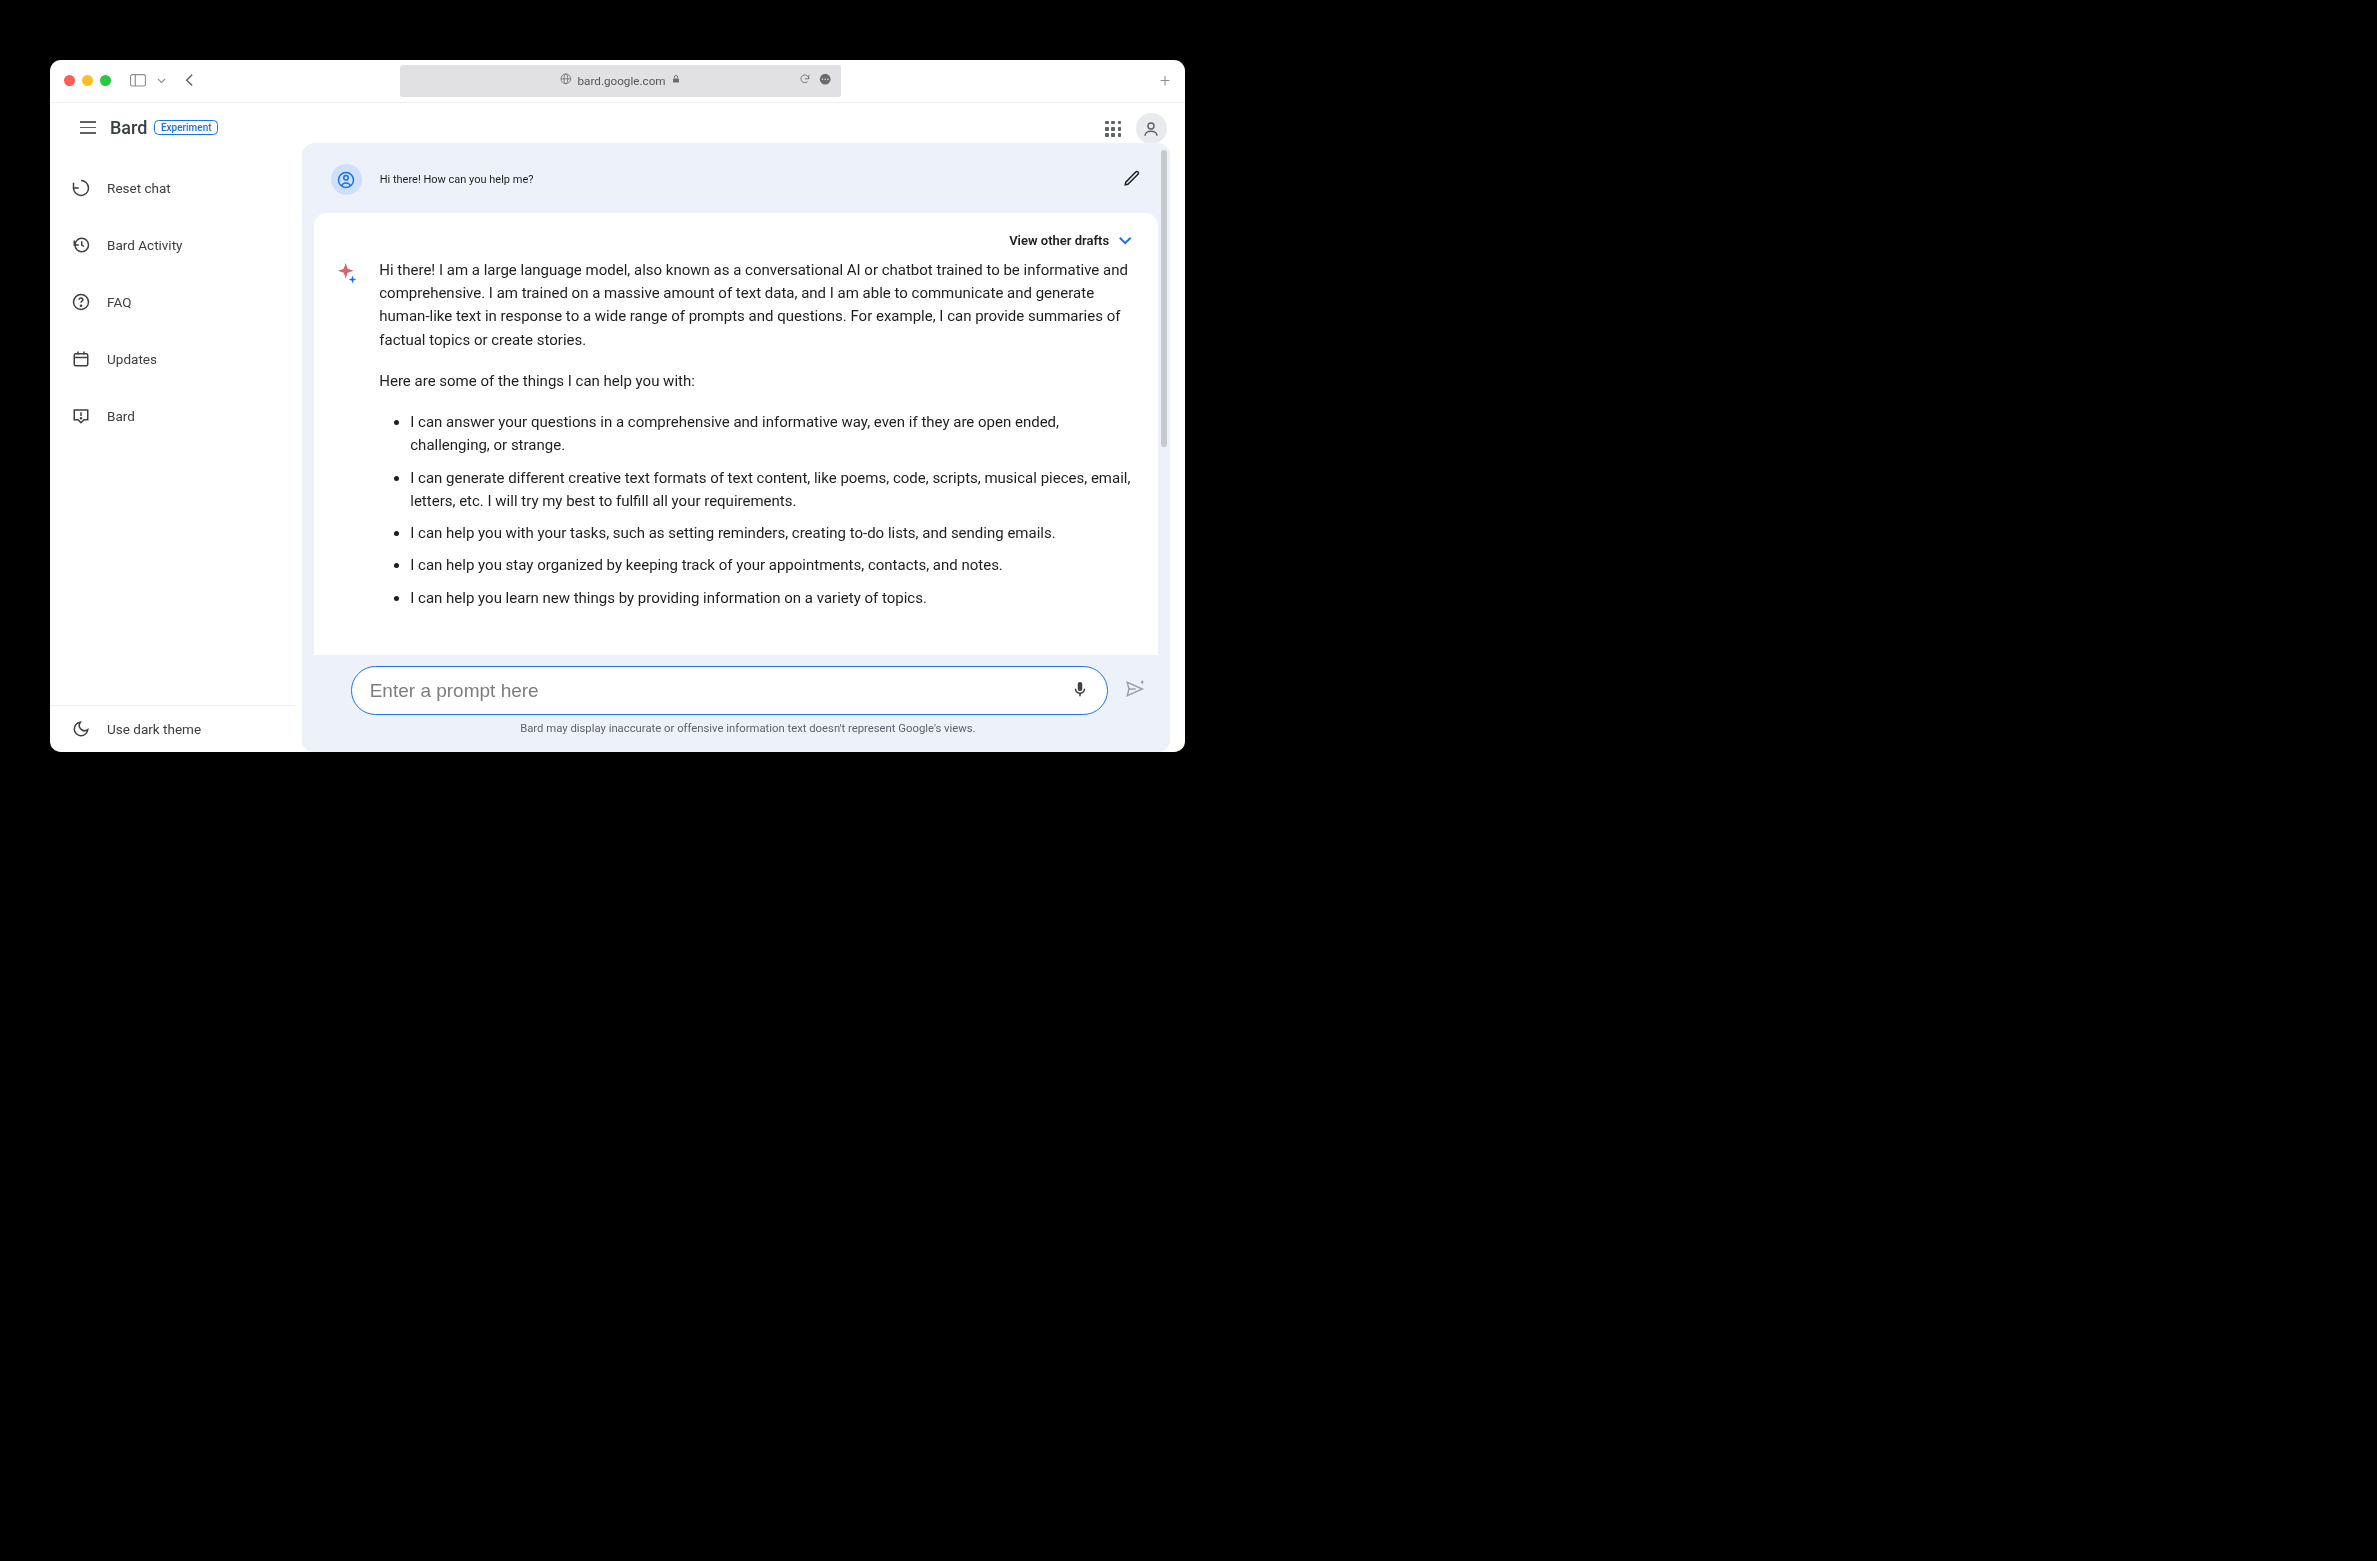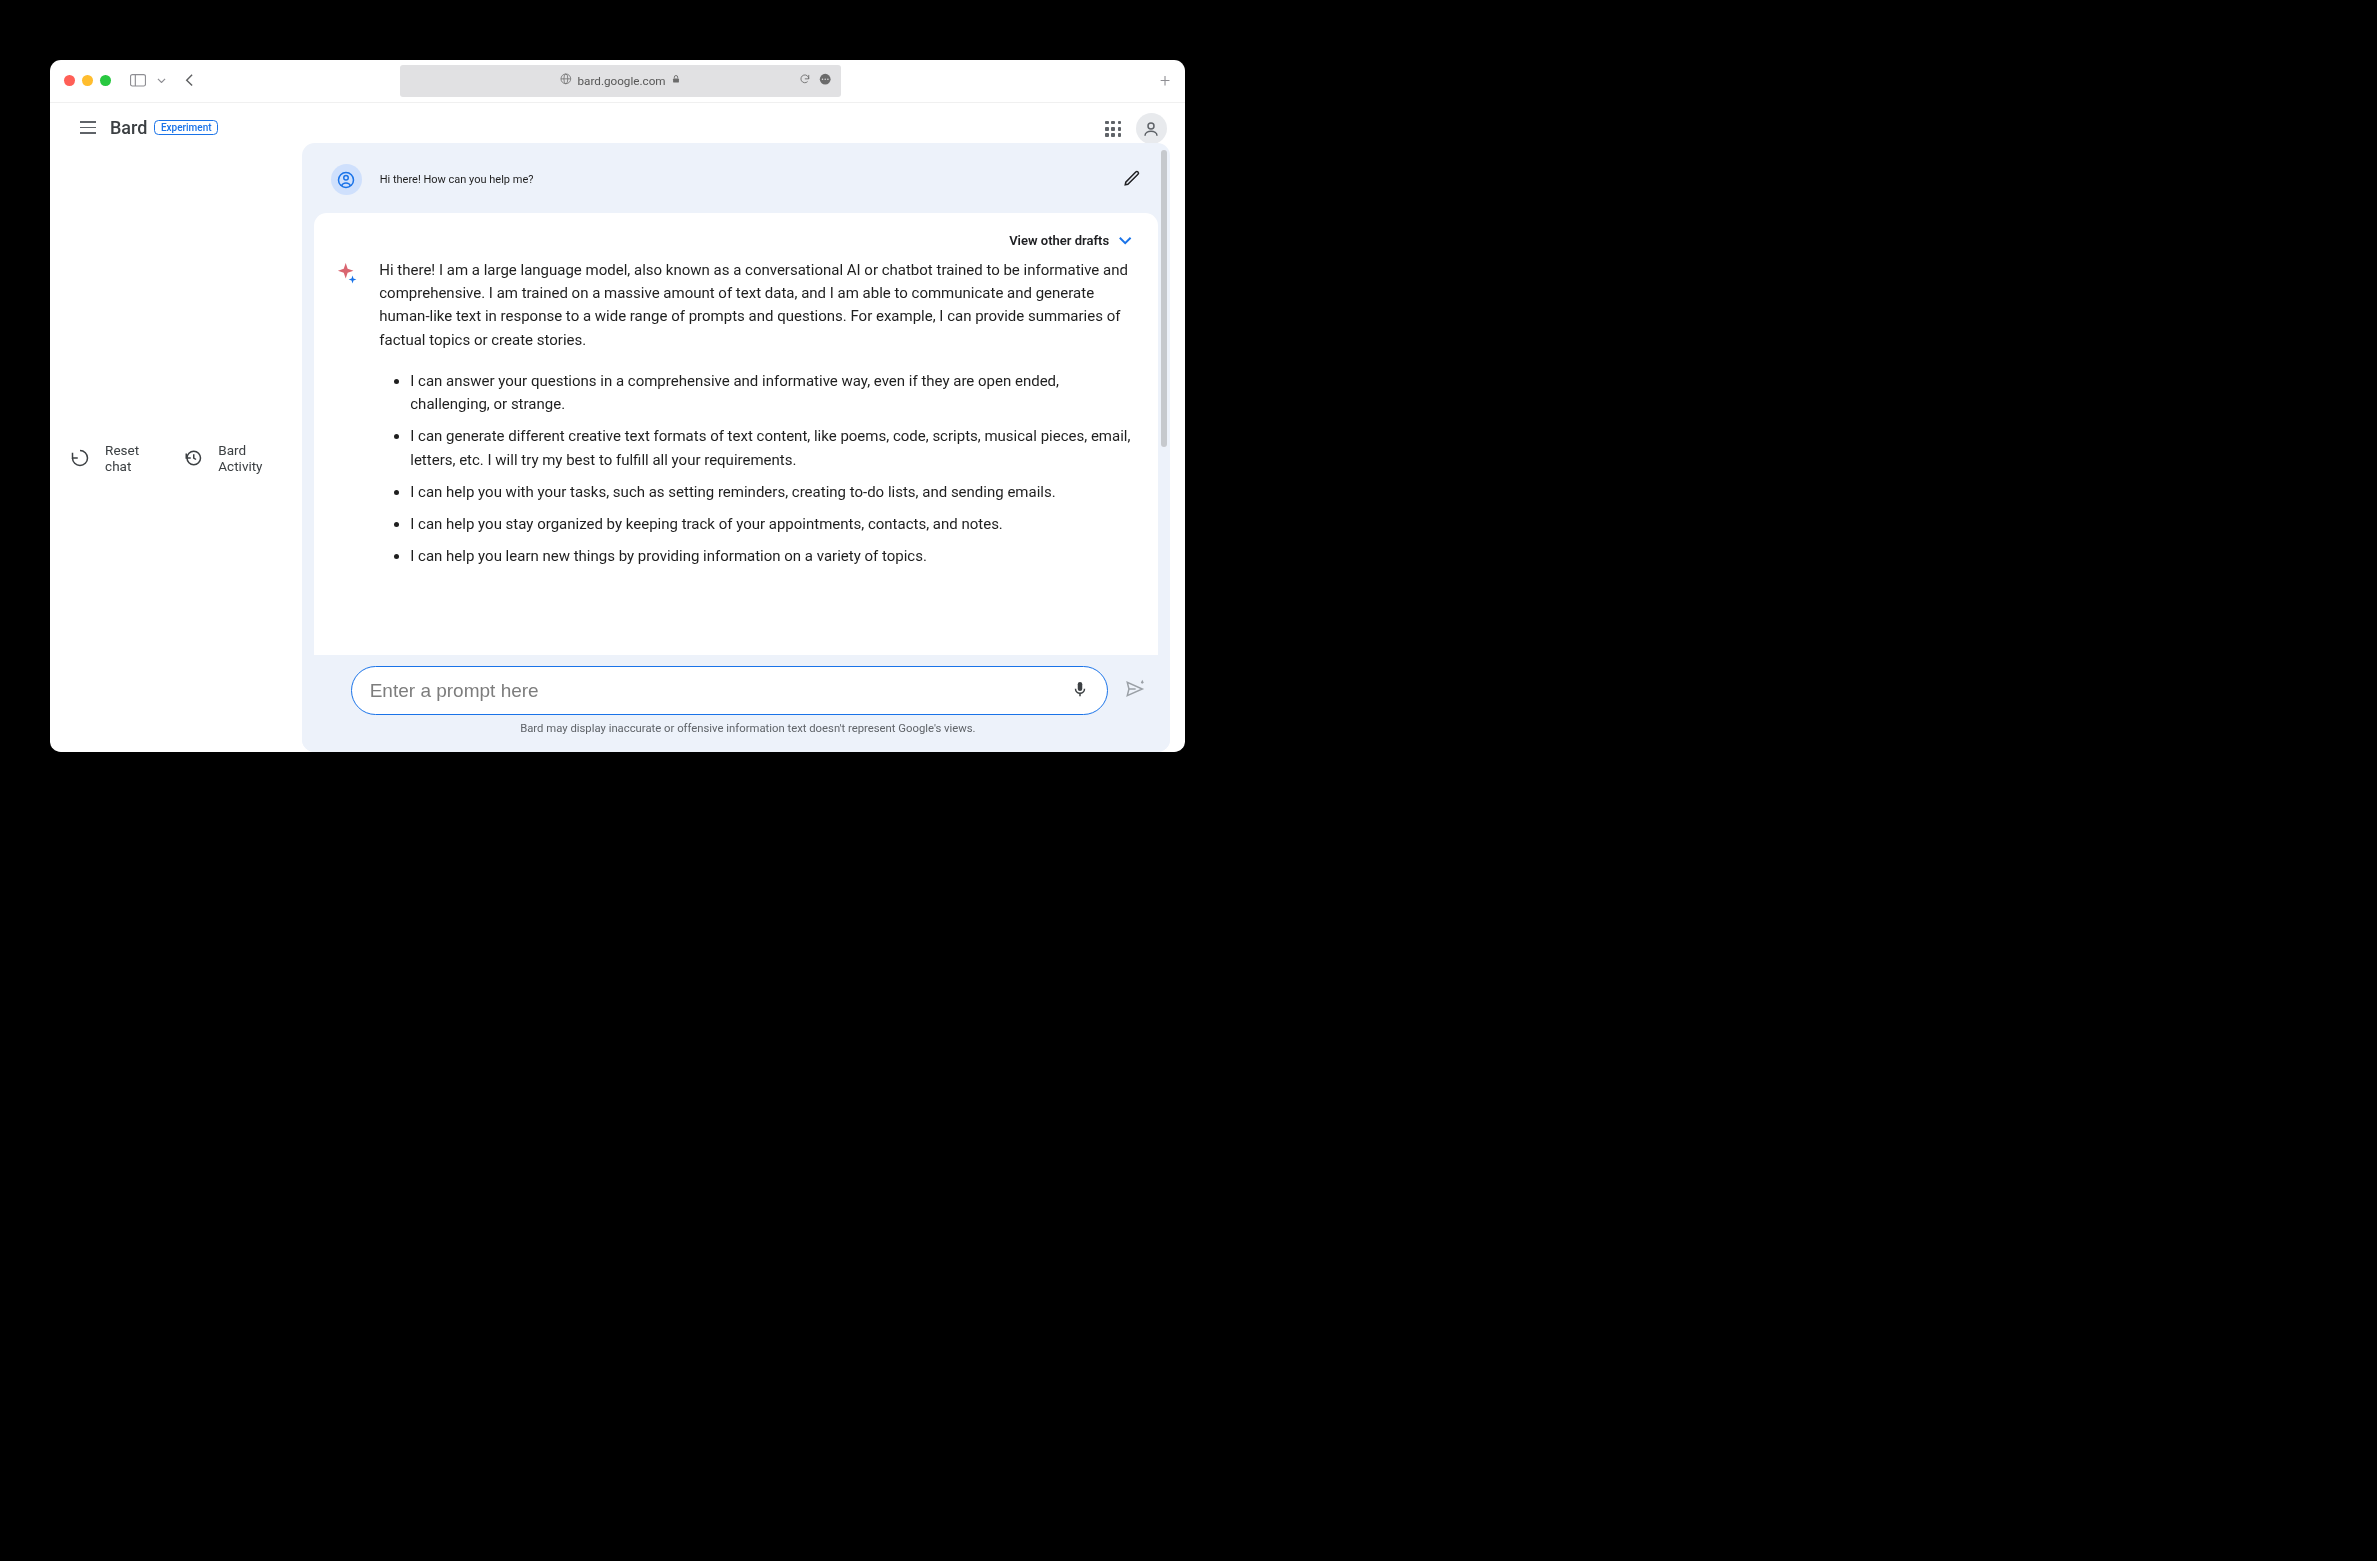--- a/index.html
+++ b/index.html
@@ -80,21 +80,22 @@
       color: #1a73e8;
       font-size: 10px;
       padding: 0.9px 5.4px;
       border-radius: 4.5px;
       font-weight: 500;
     }
     .sidebar {
       flex: 1;
       padding: 12.6px 0 0 0;
       display: flex;
-      flex-direction: row;
+      flex-direction: column;
+      gap: 12px;
     }
     .nav-item {
       display: flex;
       align-items: center;
       gap: 16px;
       padding: 12.6px 21.6px;
       color: #3c4043;
       font-size: 13.5px;
       cursor: pointer;
     }
@@ -438,20 +439,21 @@
               </div>
               <div class="resp-body">
                 <div class="bard-star">
                   <svg width="23.4" height="23.4" viewBox="0 0 24 24">
                       <path d="M12 2l2 6 6 2-6 2-2 6-2-6-6-2 6-2 2-6z" fill="#d96570"></path>
                       <path d="M19 15l1 3 3 1-3 1-1 3-1-3-3-1 3-1 1-3z" fill="#1a73e8"></path>
                     </svg>
                 </div>
                 <div class="resp-text">
                   <p>Hi there! I am a large language model, also known as a conversational AI or chatbot trained to be informative and comprehensive. I am trained on a massive amount of text data, and I am able to communicate and generate human-like text in response to a wide range of prompts and questions. For example, I can provide summaries of factual topics or create stories.</p>
+                  <p>Here are some of the things I can help you with:</p>
                   <ul>
                     <li>I can answer your questions in a comprehensive and informative way, even if they are open ended, challenging, or strange.</li>
                     <li>I can generate different creative text formats of text content, like poems, code, scripts, musical pieces, email, letters, etc. I will try my best to fulfill all your requirements.</li>
                     <li>I can help you with your tasks, such as setting reminders, creating to-do lists, and sending emails.</li>
                     <li>I can help you stay organized by keeping track of your appointments, contacts, and notes.</li>
                     <li>I can help you learn new things by providing information on a variety of topics.</li>
                   </ul>
                 </div>
               </div>
             </div>

